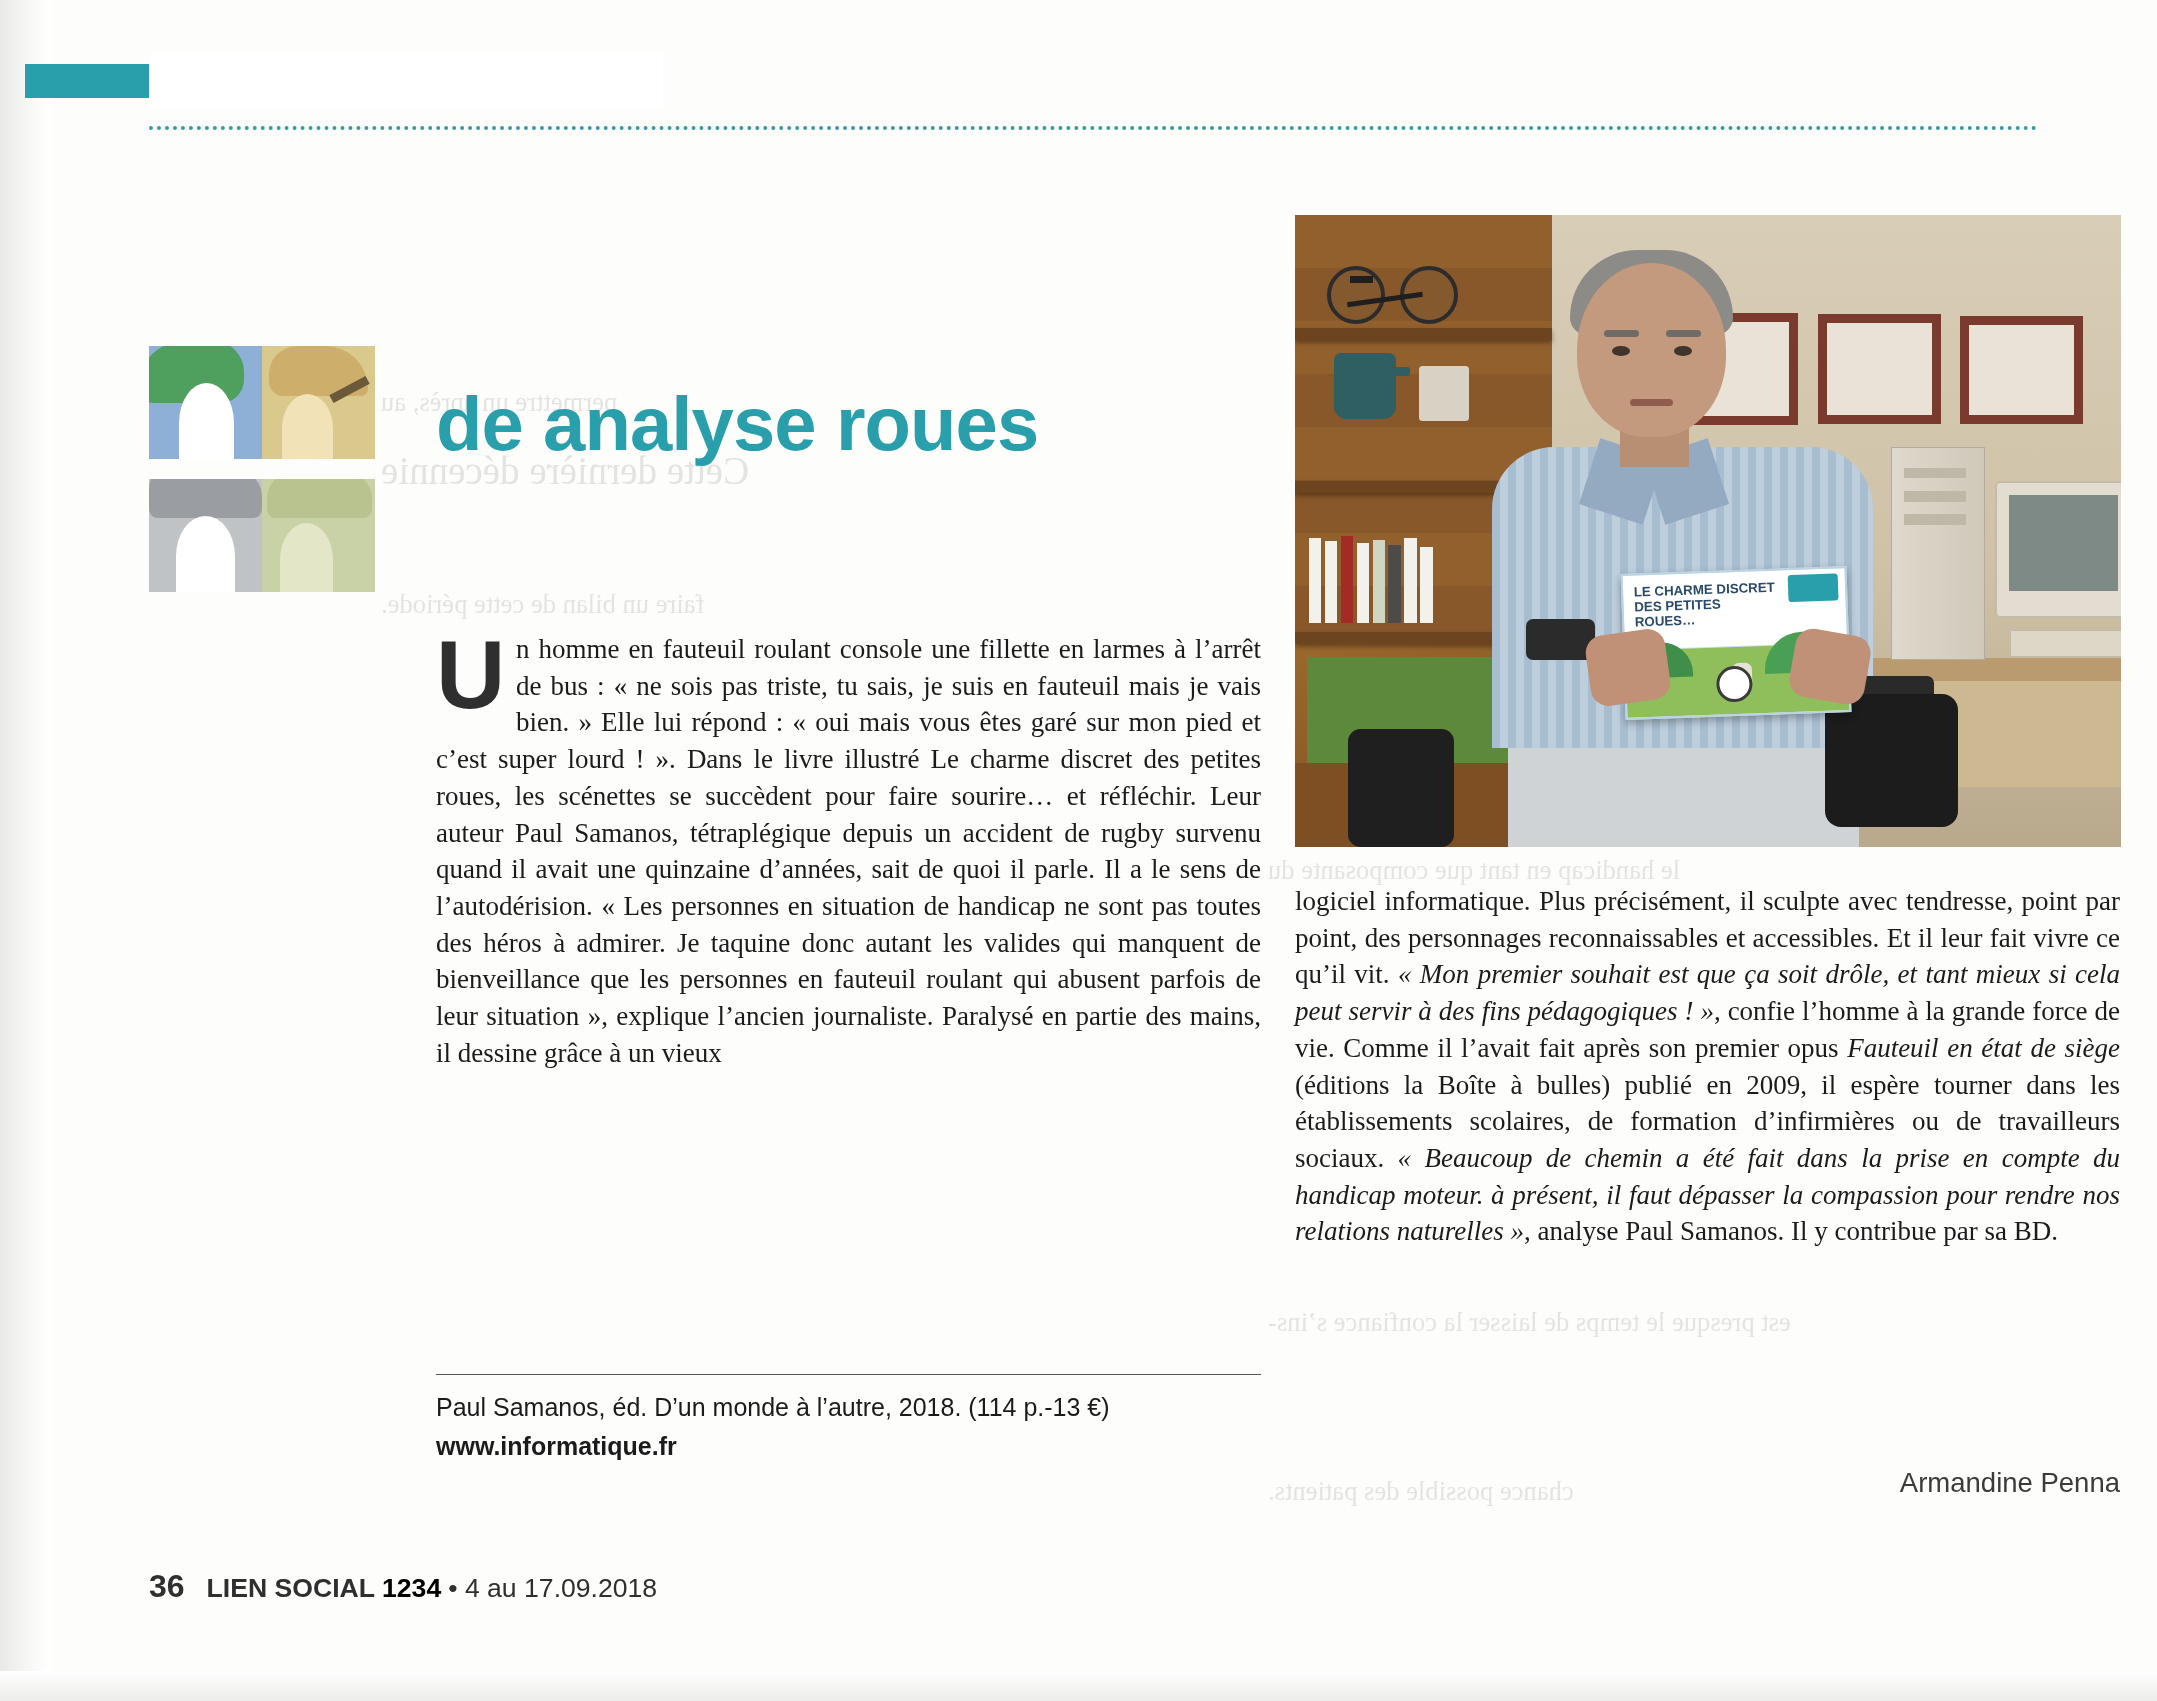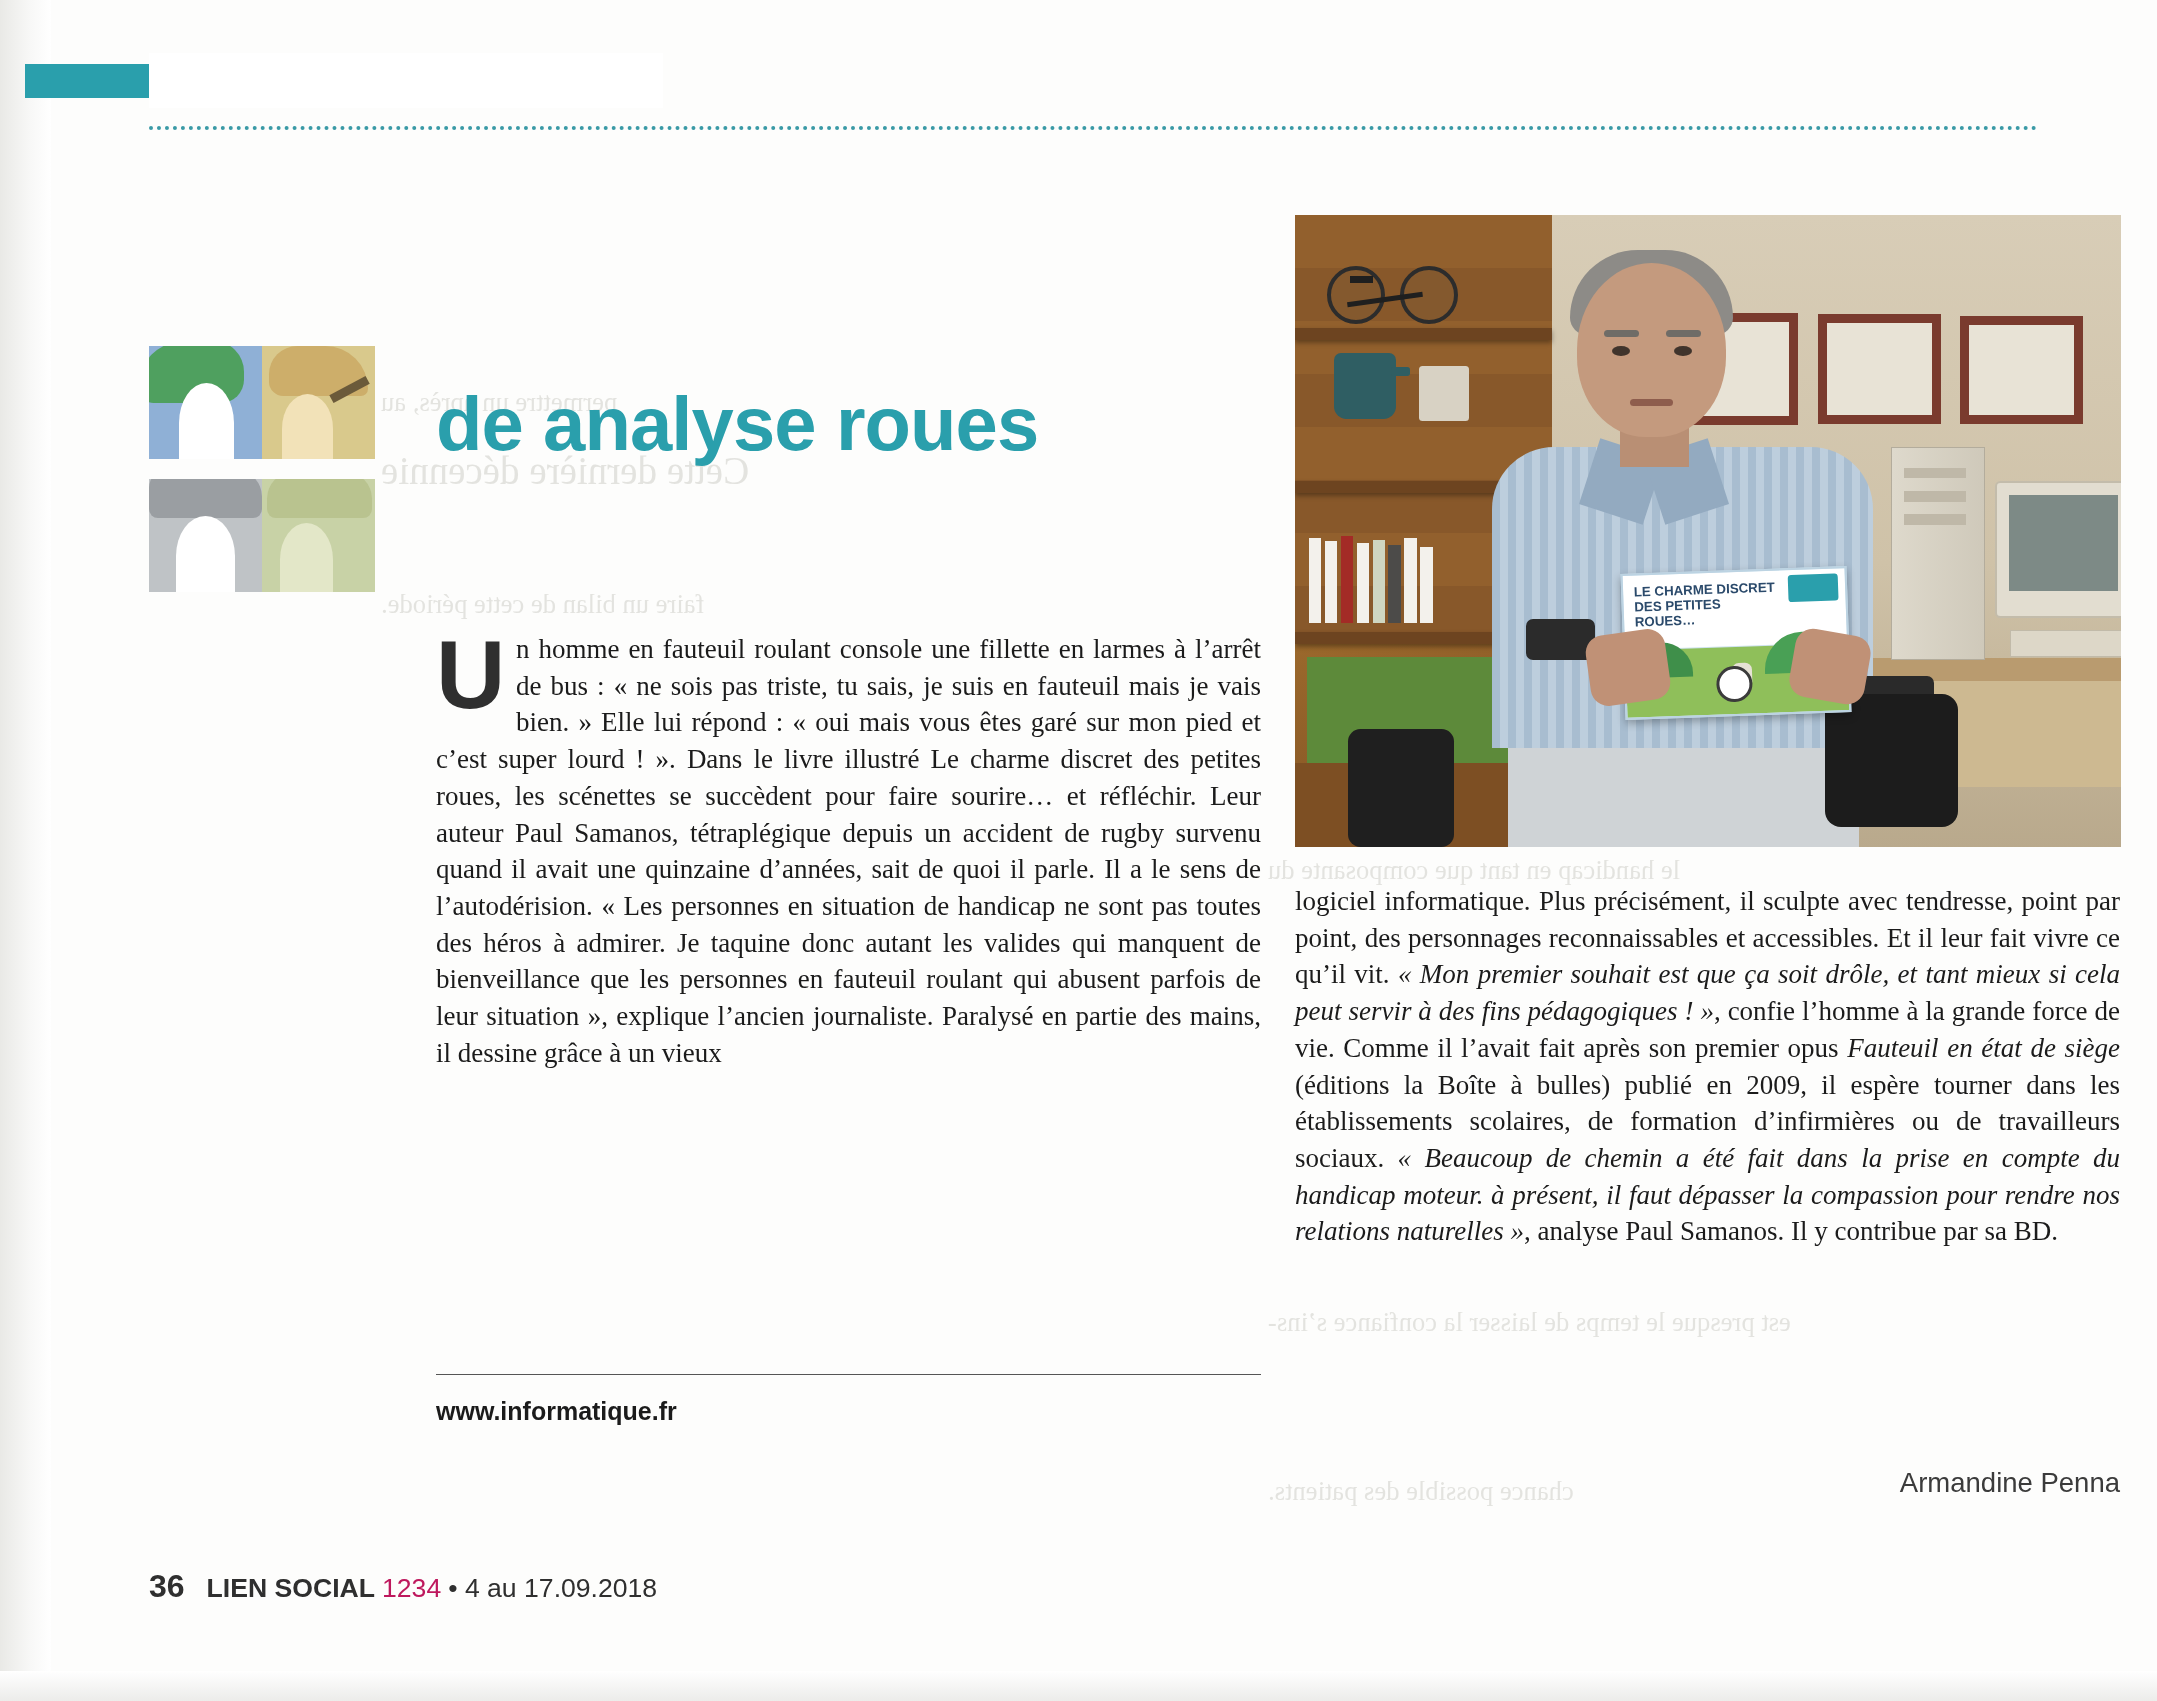--- a/index.html
+++ b/index.html
@@ -475,22 +475,22 @@
     font-weight: bold;
     font-size: 32px;
     color: #2f2f2f;
   }
   .footer .mag {
     font-weight: bold;
     color: #2f2f2f;
     margin-left: 22px;
   }
   .footer .issue {
-    font-weight: normal;
-    color: #be185d;
+    font-weight: bold;
+    color: #000000;
     margin-left: 7px;
     margin-top: 36px;
   }
   .footer .date {
     color: #2f2f2f;
     margin-left: 7px;
   }
 
   
   .ghost {
@@ -631,20 +631,21 @@
     <div class="hands"></div>
     <div class="hands2"></div>
   </div>
 
   <div class="col col-left">
     <p><span class="dropcap">U</span><span>n homme en fauteuil roulant console une fillette en larmes à l’arrêt de bus : « ne sois pas triste, tu sais, je suis en fauteuil mais je vais bien. » Elle lui répond : « oui mais vous êtes garé sur mon pied et c’est super lourd ! ». Dans le livre illustré Le charme discret des petites roues, les scénettes se succèdent pour faire sourire… et réfléchir. Leur auteur Paul Samanos, tétraplégique depuis un accident de rugby survenu quand il avait une quinzaine d’années, sait de quoi il parle. Il a le sens de l’autodérision. « Les personnes en situation de handicap ne sont pas toutes des héros à admirer. Je taquine donc autant les valides qui manquent de bienveillance que les personnes en fauteuil roulant qui abusent parfois de leur situation », explique l’ancien journaliste. Paralysé en partie des mains, il dessine grâce à un vieux</span></p>
   </div>
 
   <div class="ref-rule"></div>
   <div class="ref">
+    <span class="ref-meta">Paul Samanos, éd. D’un monde à l’autre, 2018. (114 p.-13 €)</span>
     <span class="ref-url">www.informatique.fr</span>
   </div>
 
   <div class="col col-right">
     <p><span>logiciel informatique. Plus précisément, il sculpte avec tendresse, point par point, des personnages reconnaissables et accessibles. Et il leur fait vivre ce qu’il vit.</span>
       <span class="ital">« Mon premier souhait est que ça soit drôle, et tant mieux si cela peut servir à des fins pédagogiques ! »</span><span>, confie l’homme à la grande force de vie. Comme il l’avait fait après son premier opus </span><span class="ital">Fauteuil en état de siège</span><span> (éditions la Boîte à bulles) publié en 2009, il espère tourner dans les établissements scolaires, de formation d’infirmières ou de travailleurs sociaux. </span><span class="ital">« Beaucoup de chemin a été fait dans la prise en compte du handicap moteur. à présent, il faut dépasser la compassion pour rendre nos relations naturelles »</span><span>, analyse Paul Samanos. Il y contribue par sa BD.</span></p>
   </div>
 
   <div class="signature">Armandine Penna</div>
 

